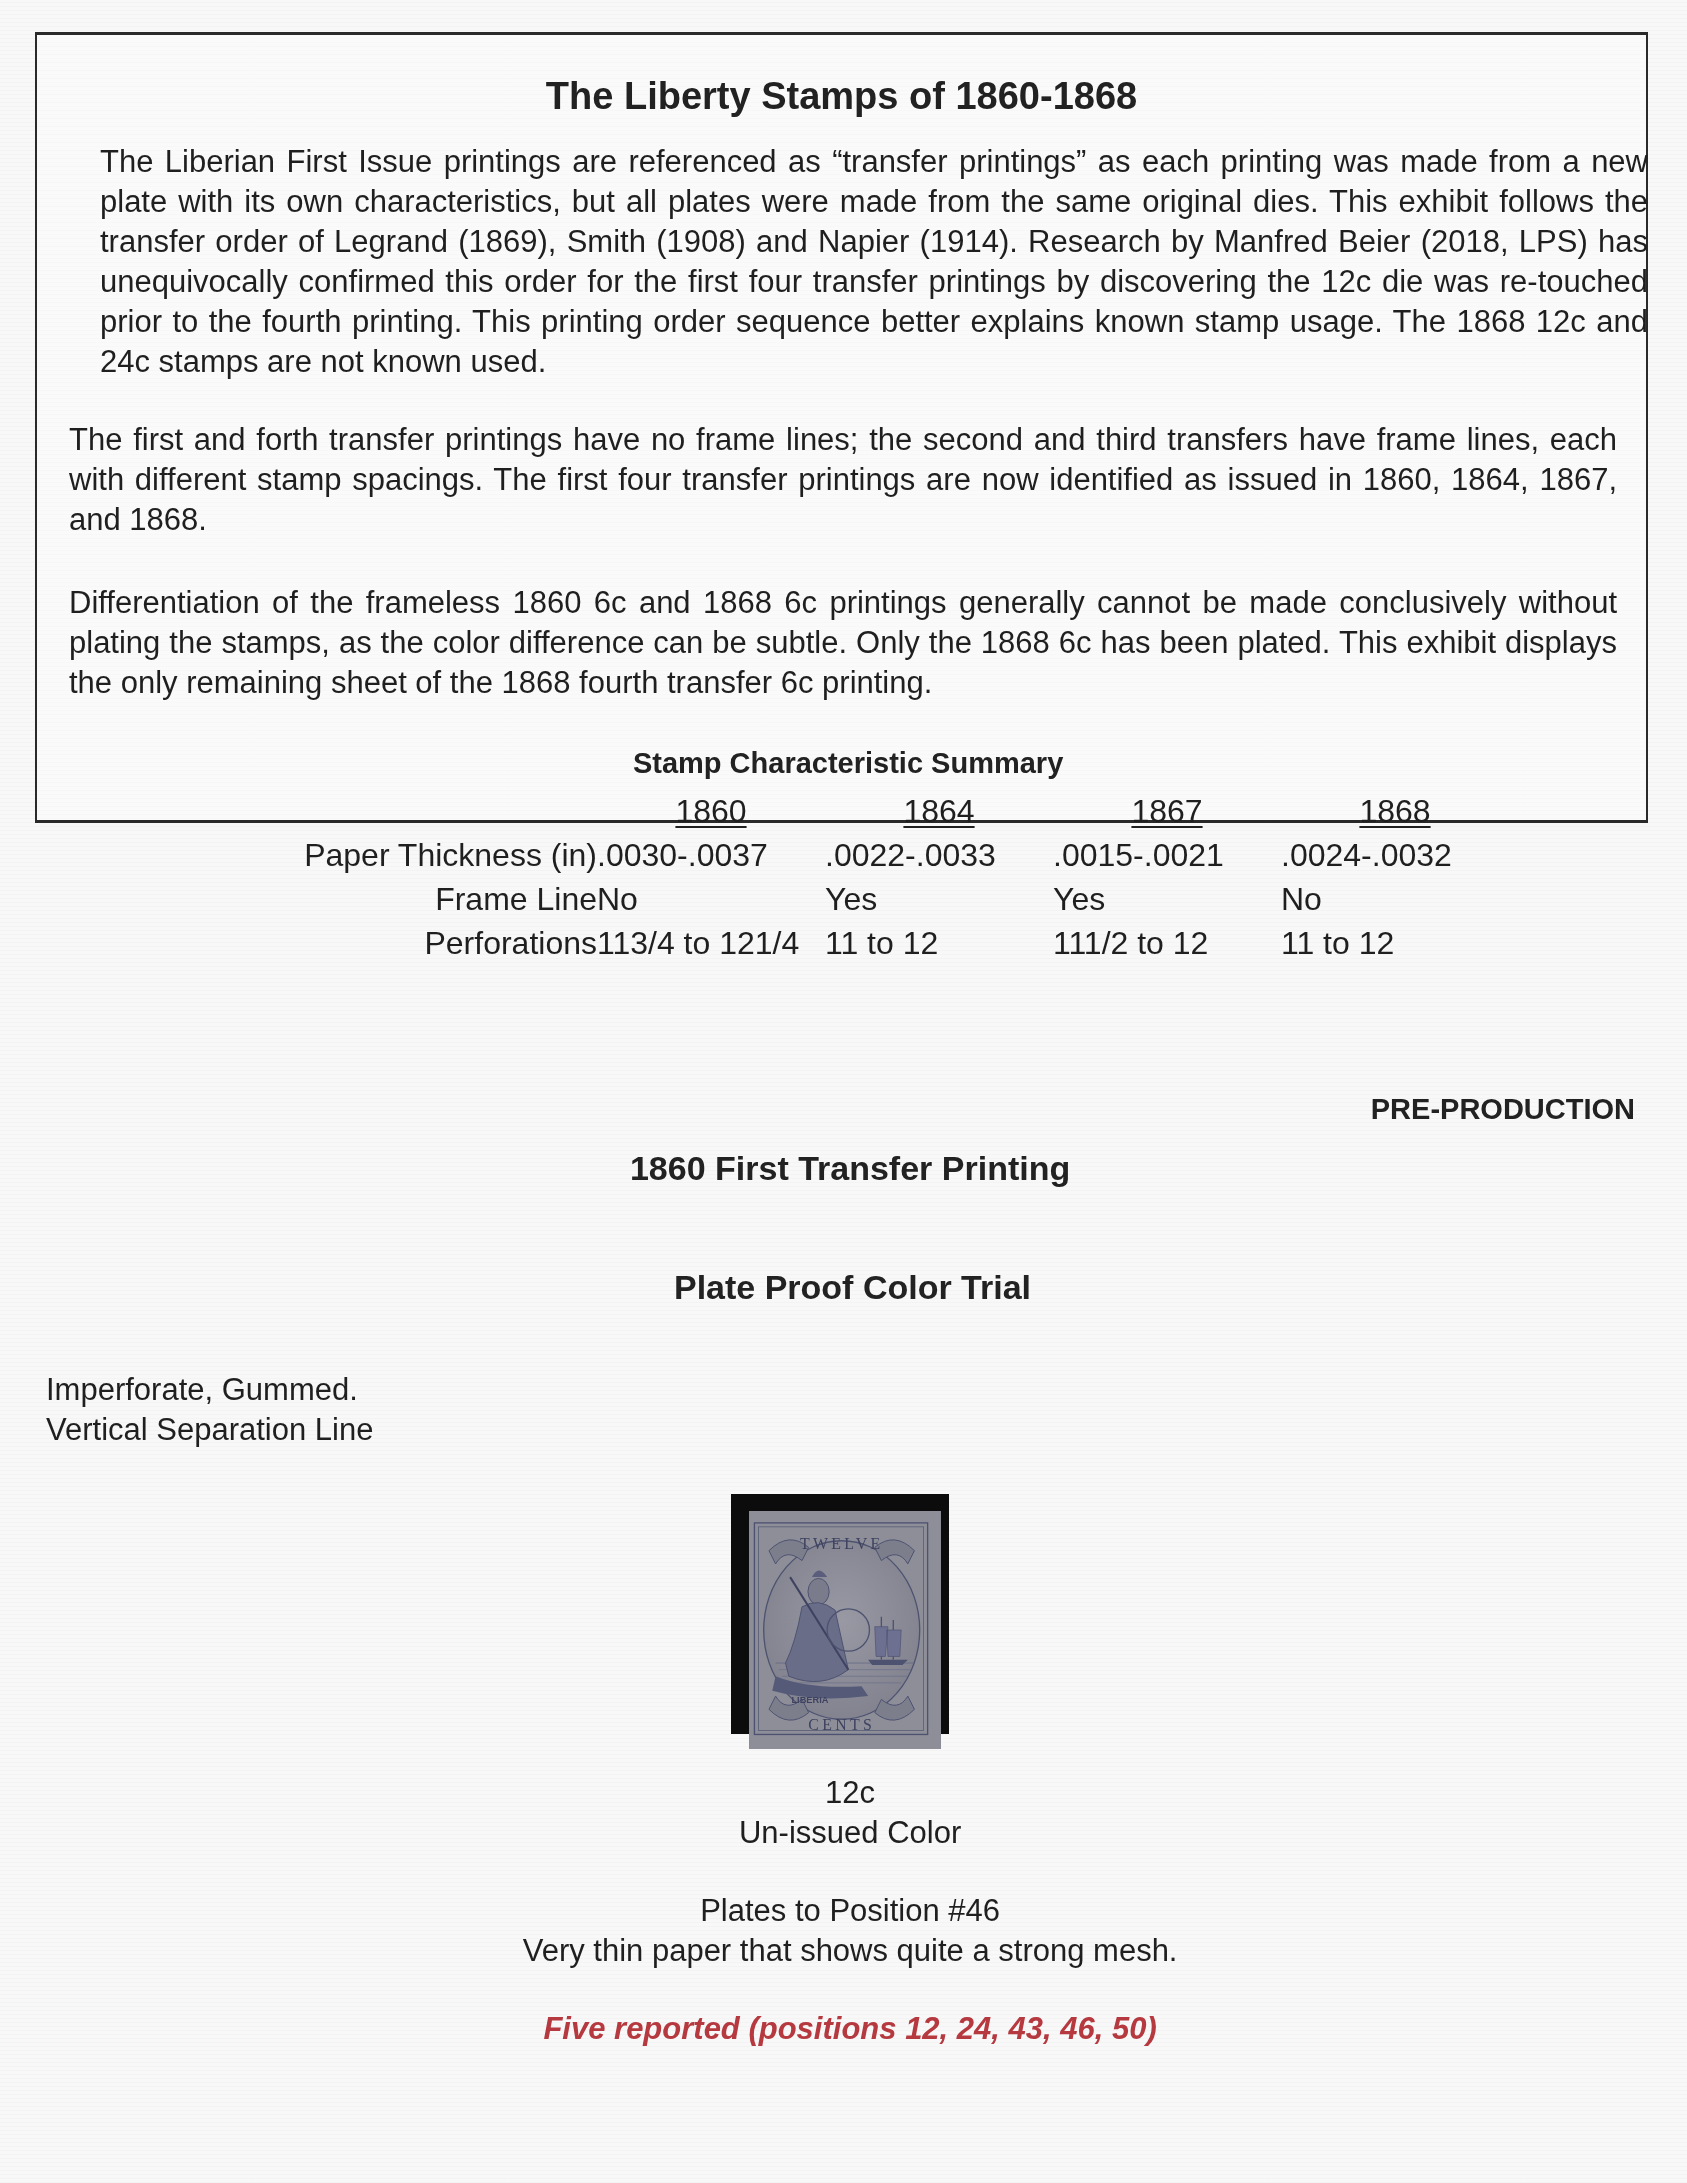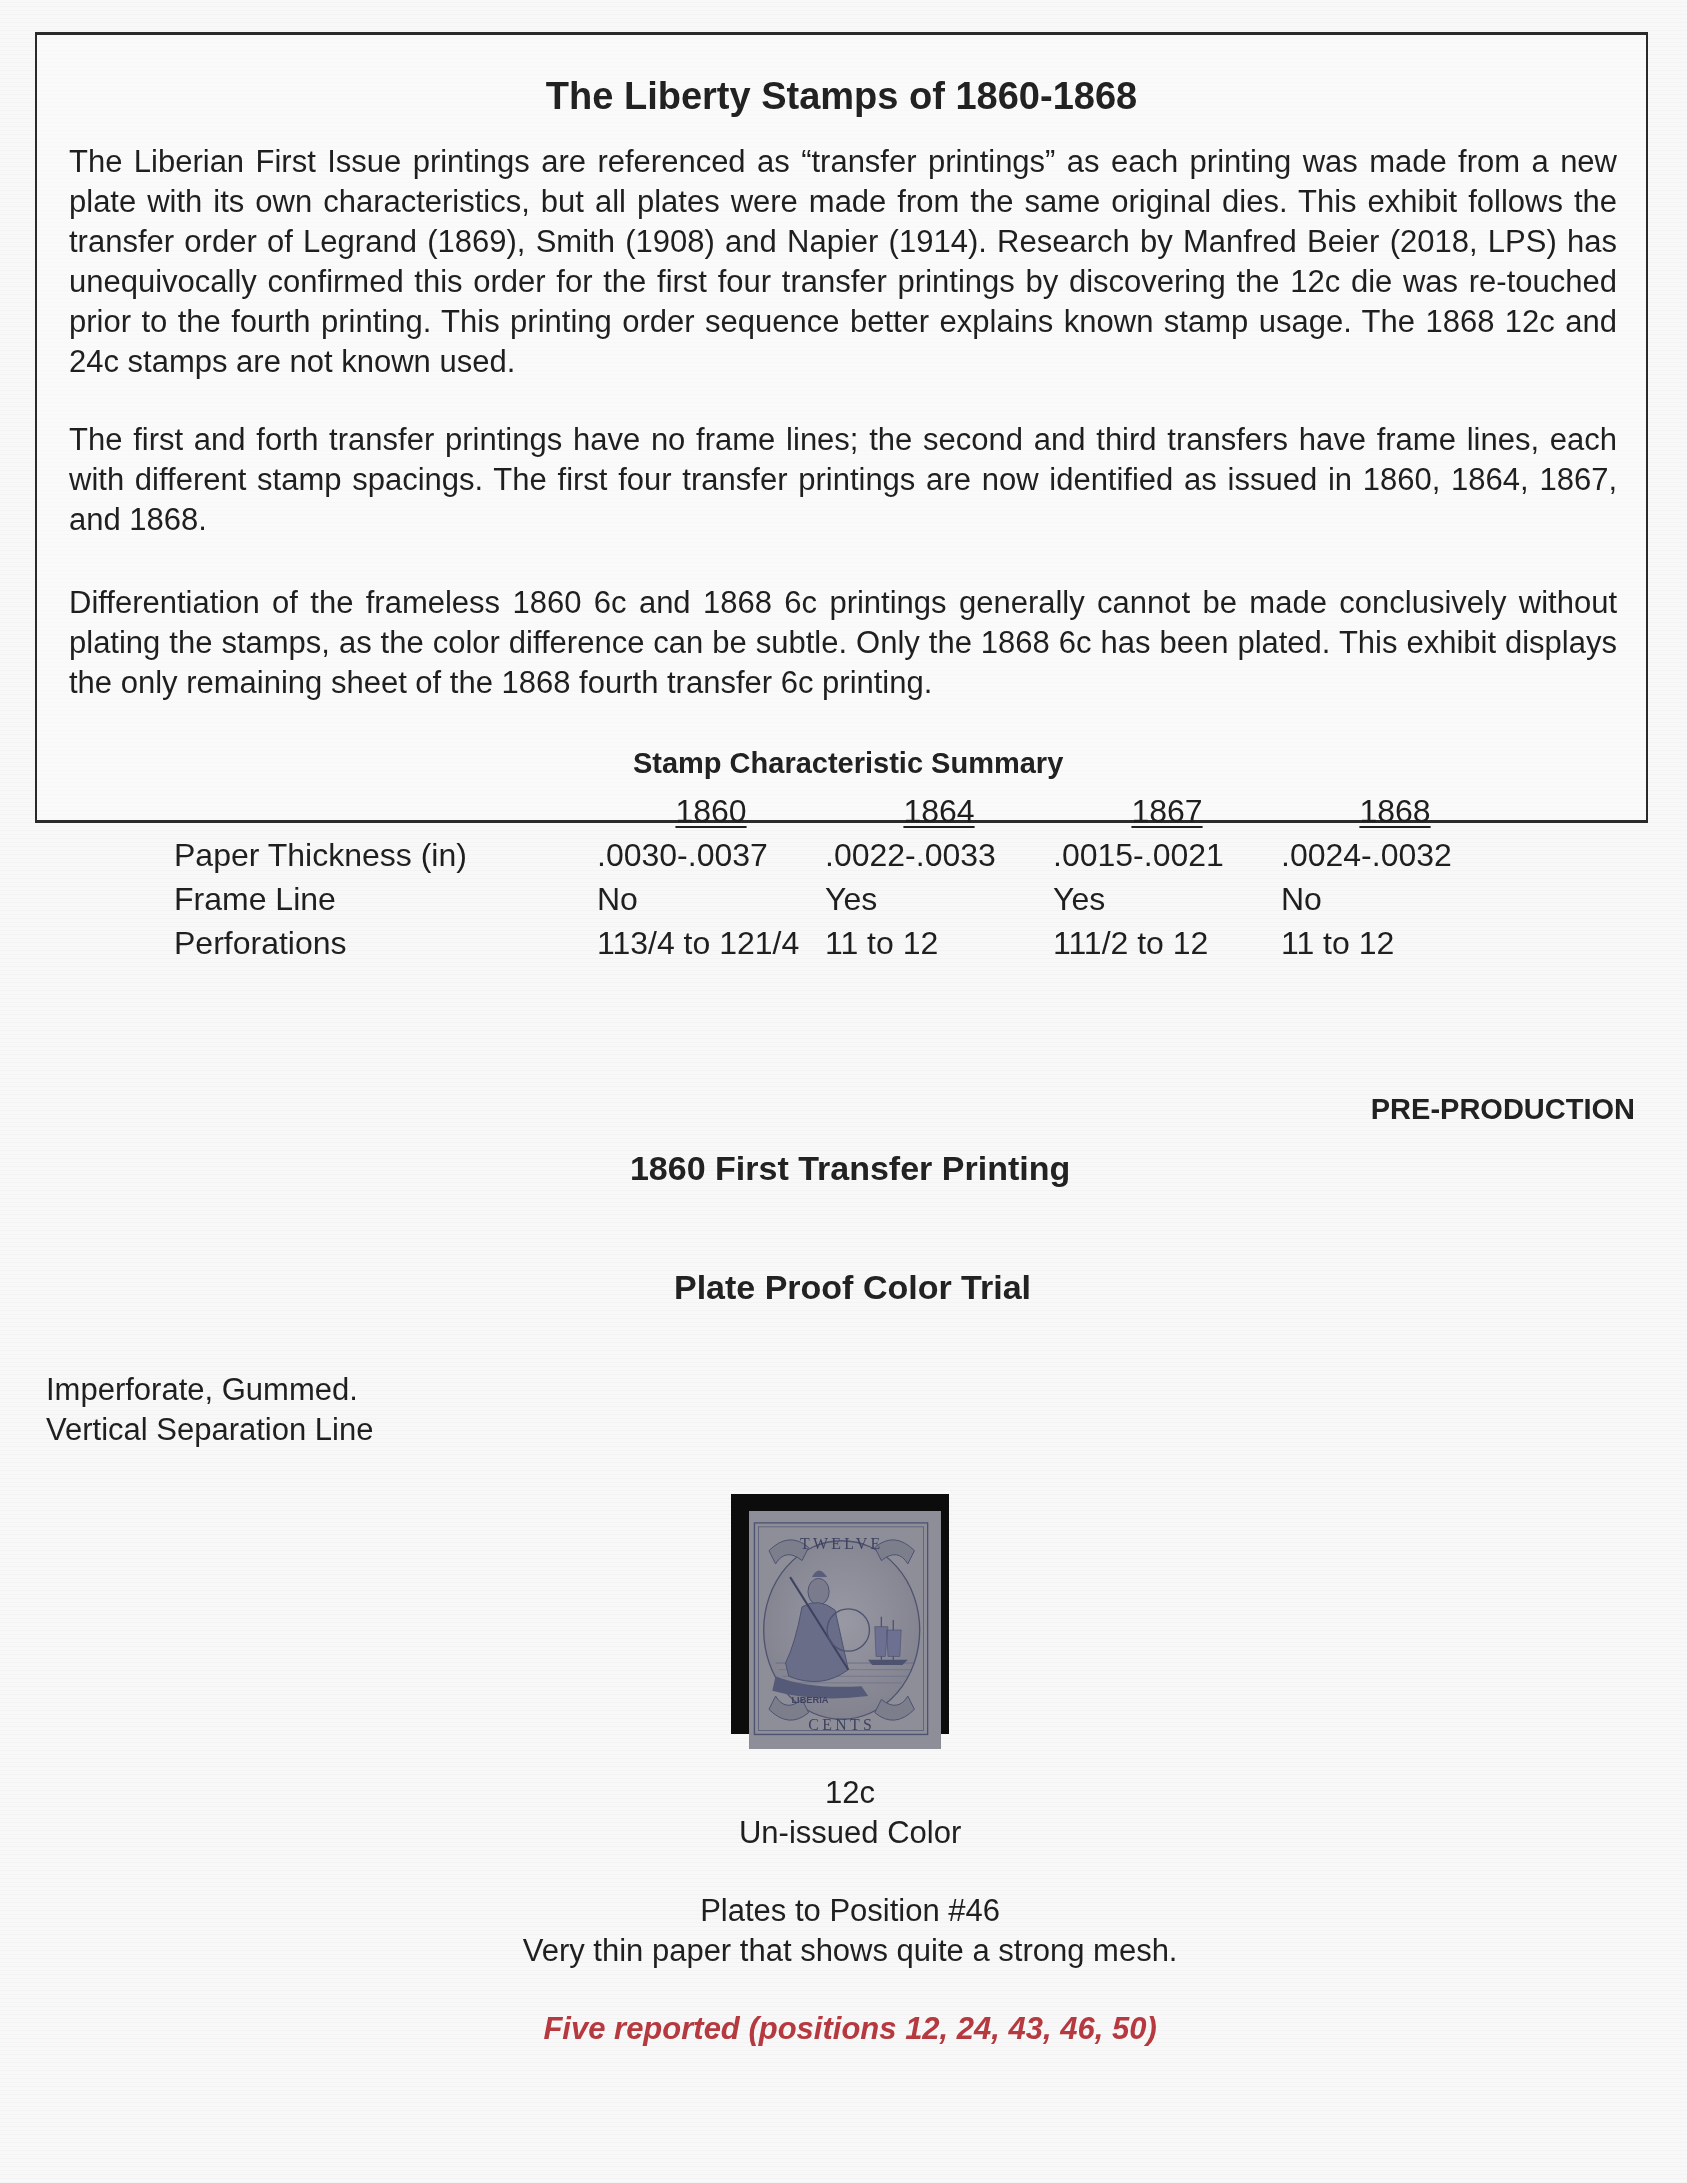--- a/index.html
+++ b/index.html
@@ -24,38 +24,38 @@
     .title {
       position: absolute; left: 0; right: 0; top: 40px;
       text-align: center; font-weight: bold; font-size: 38px; letter-spacing: 0px;
       color: #222;
     }
     .para {
       position: absolute; left: 32px; width: 1548px;
       font-size: 31px; line-height: 40px; text-align: justify;
       color: #1f1f1f;
     }
-    .para.p1 { top: 107px; }
+    .para.p1 { top: 107px; margin-left: 31px; }
     .para.p2 { top: 385px; }
     .para.p3 { top: 548px; }
     .summary-title {
       position: absolute; left: 0; right: 0; top: 705px;
       text-align: center; font-weight: bold; font-size: 29px; color: #222;
       padding-left: 13.2px;
       margin-top: 7px;
     }
     .summary-table {
       position: absolute; left: 137px; top: 754px;
       border-collapse: collapse; font-size: 32px; color: #1f1f1f;
     }
     .summary-table td, .summary-table th {
       padding: 0; height: 44px; font-weight: normal; white-space: nowrap;
     }
     .summary-table th span { text-decoration: underline; text-underline-offset: 4px; text-decoration-thickness: 2px; }
-    .summary-table td.rowlabel { text-align: left; width: 423px; margin-left: 42px; }
+    .summary-table td.rowlabel { text-align: right; width: 423px; margin-left: 42px; }
     .summary-table .c { width: 228px; }
     .preproduction {
       position: absolute; right: 52px; top: 1093px;
       font-weight: bold; font-size: 29px; color: #222;
     }
     .section-title {
       position: absolute; left: 0; right: 0; text-align: center;
       font-weight: bold; font-size: 34px; color: #222;
     }
     .section-title.s1 { top: 1149px; left: 13.2px; }

